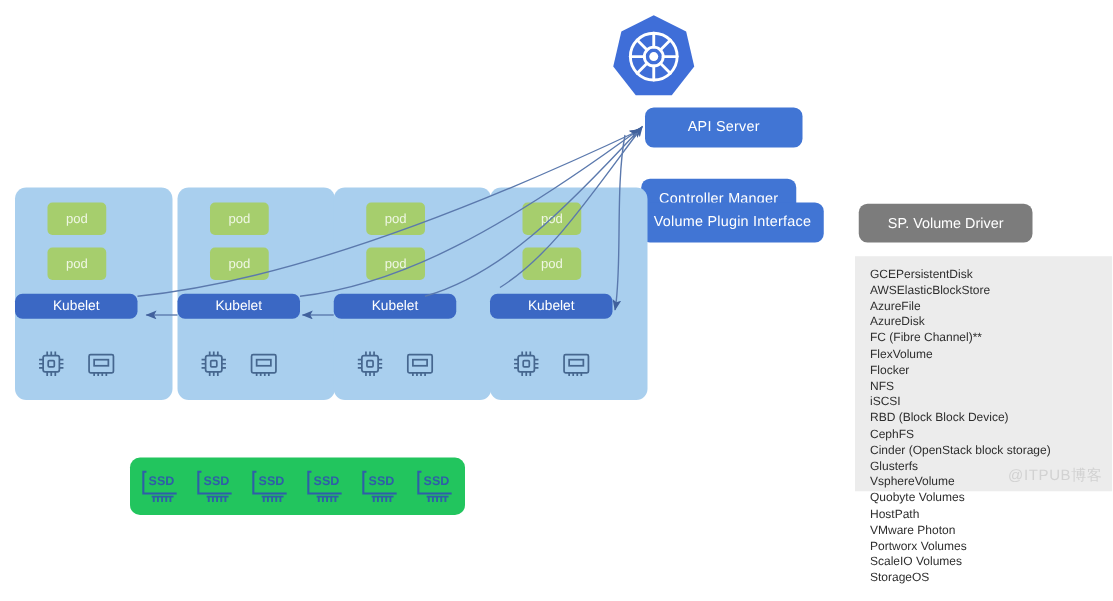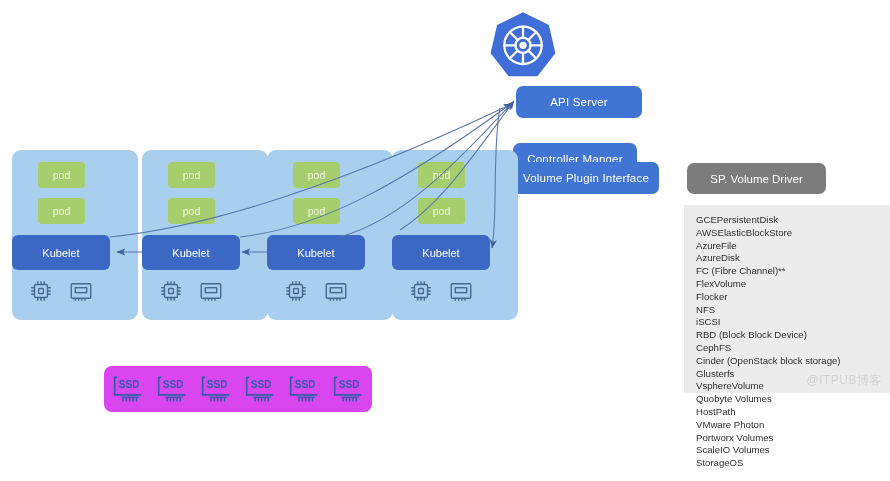--- a/index.html
+++ b/index.html
@@ -105,21 +105,21 @@
     font-size: 10.5px;
     display: flex;
     align-items: center;
     justify-content: center;
   }
   .pod-1 { top: 12px; }
   .pod-2 { top: 48px; }
   .kubelet {
     position: absolute;
     left: 0; top: 85px;
-    width: 98px; height: 35px;
+    width: 98px; height: 20px;
     background: #3b68c4;
     border-radius: 6px;
     color: #ffffff;
     font-size: 11px;
     display: flex;
     align-items: center;
     justify-content: center;
   }
   .hw-icons {
     position: absolute;
@@ -128,21 +128,21 @@
     display: flex;
     justify-content: center;
     gap: 14px;
   }
 
   
   #ssd-bar {
     position: absolute;
     left: 104px; top: 366px;
     width: 268px; height: 46px;
-    background: #d946ef;
+    background: #22c55e;
     border-radius: 8px;
     display: flex;
     align-items: center;
     justify-content: center;
     gap: 10px;
   }
   .ssd-icon { width: 34px; height: 30px; }
 
   
   #arrows {

